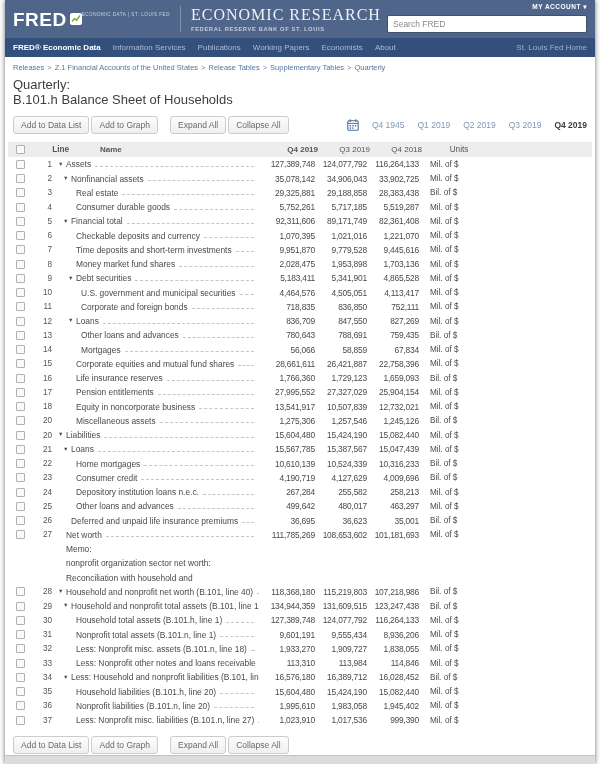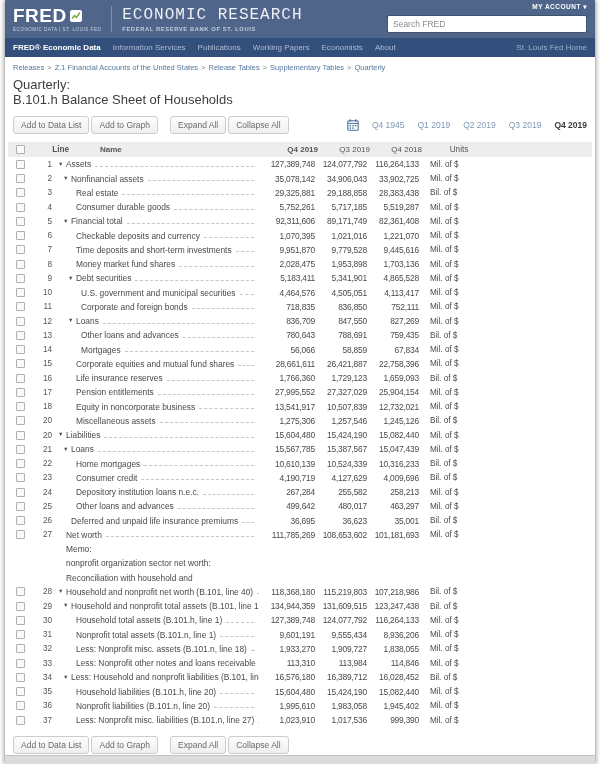--- a/index.html
+++ b/index.html
@@ -10,27 +10,27 @@
   }
   .page{
     margin:0 5px;height:764px;box-shadow:0 0 5px rgba(60,60,60,.75);
     background:#fff;display:flex;flex-direction:column;
   }
   
   .site-header{
     height:38px;background:#50658a;display:flex;align-items:center;
     padding:0 8px;position:relative;flex:none;
   }
-  .fred-logo{display:flex;flex-direction:column;justify-content:center;}
+  .fred-logo{display:flex;flex-direction:row;justify-content:center;}
   .fred-logo-top{display:flex;align-items:center;gap:3px;}
   .fred-word{color:#fff;font-weight:bold;font-size:19px;letter-spacing:.5px;line-height:1;}
   .fred-tagline{color:#c9d3e2;font-size:4.6px;letter-spacing:.5px;margin-top:2px;white-space:nowrap;}
   .hdr-divider{width:1px;height:26px;background:#8291ab;margin:0 10px;flex:none;}
   .er-block{display:flex;flex-direction:column;justify-content:center;}
-  .er-title{font-family:Liberation Mono, monospace;color:#edf0f5;font-size:16px;letter-spacing:1px;line-height:1;}
+  .er-title{font-family:Liberation Serif, serif;color:#edf0f5;font-size:16px;letter-spacing:1px;line-height:1;}
   .er-sub{color:#c3cddd;font-size:5.8px;font-weight:bold;letter-spacing:.6px;margin-top:3px;}
   .hdr-right{position:absolute;right:8px;top:3px;display:flex;flex-direction:column;align-items:flex-end;}
   .my-account{color:#fff;font-size:6.5px;font-weight:bold;letter-spacing:.5px;cursor:pointer;}
   .search-input{
     margin-top:4px;width:188px;height:16px;border:1px solid #3e536f;border-radius:2px;
     font-size:8.5px;padding:0 5px;color:#555;outline:none;font-family:"Liberation Sans",sans-serif;
   }
   .search-input::placeholder{color:#8a8a8a;}
   
   .main-nav{

